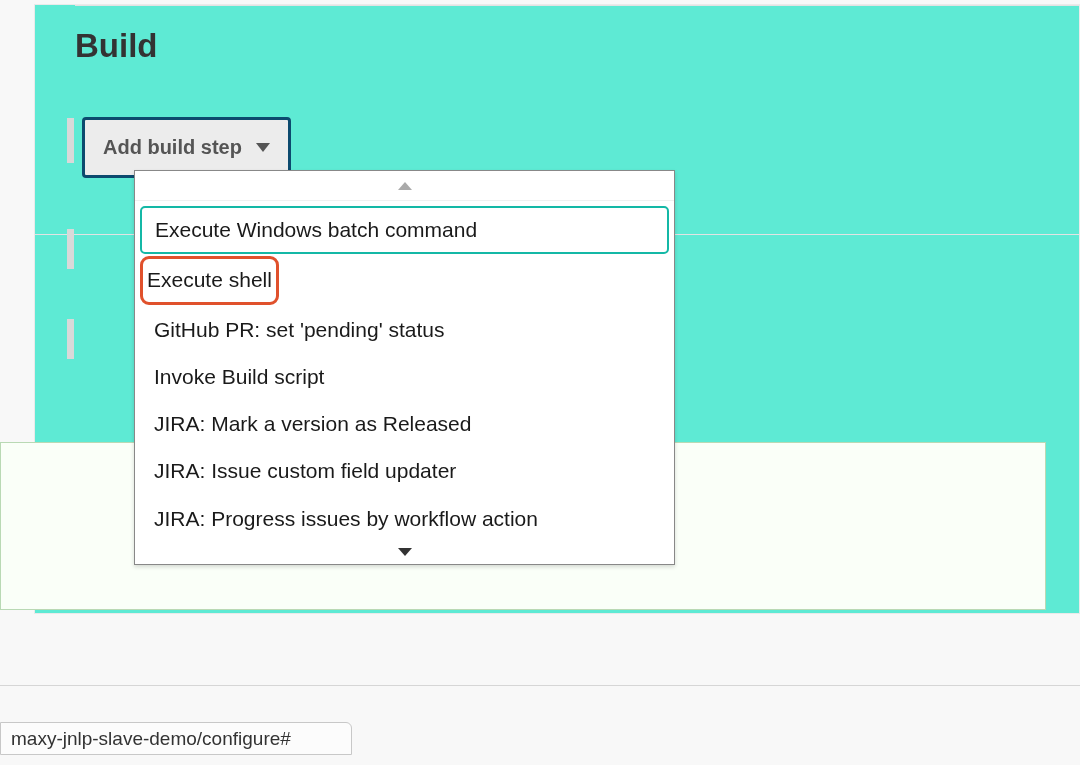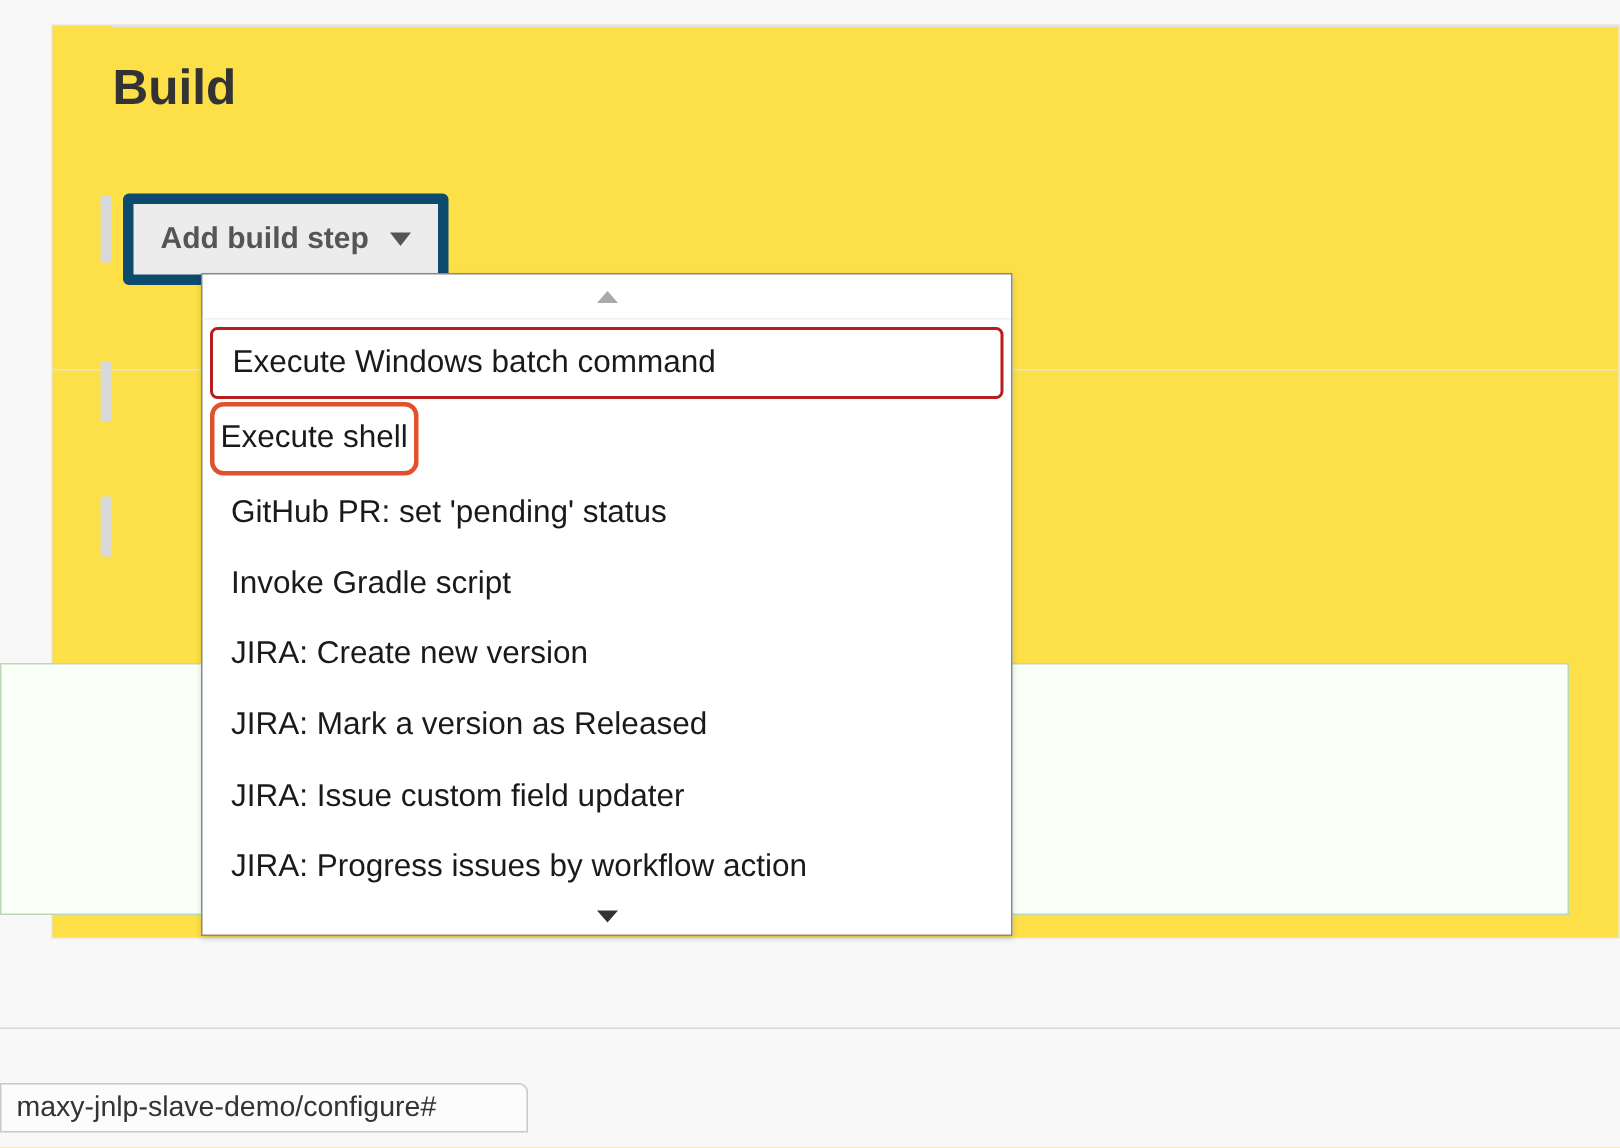--- a/index.html
+++ b/index.html
@@ -5,23 +5,23 @@
     * { box-sizing: border-box; margin: 0; padding: 0; }
     body {
       font-family: "Helvetica Neue", Helvetica, Arial, sans-serif;
       background: #f8f8f8;
       width: 1080px;
       height: 765px;
       position: relative;
       overflow: hidden;
     }
     .page {
-      background: #fde047;
-      position: absolute;
-      top: 16px;
+      background: #5eead4;
+      position: absolute;
+      top: 4px;
       left: 34px;
       right: 0;
       height: 610px;
       border: 1px solid #eaeaea;
     }
     .topline {
       position: absolute;
       top: 0; left: 40px; right: 0;
       height: 1px;
       background: #e3e3e3;
@@ -40,21 +40,21 @@
     .drag1 { left: 32px; top: 113px; height: 45px; }
     .drag2 { left: 32px; top: 224px; height: 40px; }
     .drag3 { left: 32px; top: 314px; height: 40px; }
     .add-btn {
       position: absolute;
       left: 47px;
       top: 112px;
       height: 61px;
       padding: 0 18px;
       background: #ececec;
-      border: 7px solid #0c4a6e;
+      border: 3px solid #0c4a6e;
       border-radius: 4px;
       font-size: 20px;
       font-weight: 600;
       color: #555;
       display: inline-flex;
       align-items: center;
       gap: 14px;
       cursor: pointer;
     }
     .add-btn .caret {
@@ -142,21 +142,21 @@
     .dd-item {
       font-size: 21px;
       color: #1a1a1a;
       padding: 10px 14px;
       line-height: 1.25;
       cursor: pointer;
       border-radius: 5px;
       margin-bottom: 1px;
     }
     .dd-item.first {
-      border: 2px solid #b91c1c;
+      border: 2px solid #14b8a6;
       padding: 9px 13px;
     }
     .dd-item.highlight {
       border: 3px solid #e0512c;
       border-radius: 9px;
       padding: 8px 4px;
       display: inline-block;
       margin-left: 0;
       margin-top: 1px;
       margin-bottom: 2px;
@@ -186,22 +186,21 @@
   <div class="dropdown">
     <div class="dd-scroll">
       <span class="arrow-up"></span>
     </div>
     <div class="dd-items">
       <div class="dd-item first">Execute Windows batch command</div>
       <div class="dd-highlight-row">
         <div class="dd-item highlight">Execute shell</div>
       </div>
       <div class="dd-item">GitHub PR: set 'pending' status</div>
-      <div class="dd-item">Invoke Gradle script</div>
-      <div class="dd-item">JIRA: Create new version</div>
+      <div class="dd-item">Invoke Build script</div>
       <div class="dd-item">JIRA: Mark a version as Released</div>
       <div class="dd-item">JIRA: Issue custom field updater</div>
       <div class="dd-item">JIRA: Progress issues by workflow action</div>
     </div>
     <div class="dd-scroll-bottom">
       <span class="arrow-down"></span>
     </div>
   </div>
 </div>
 

